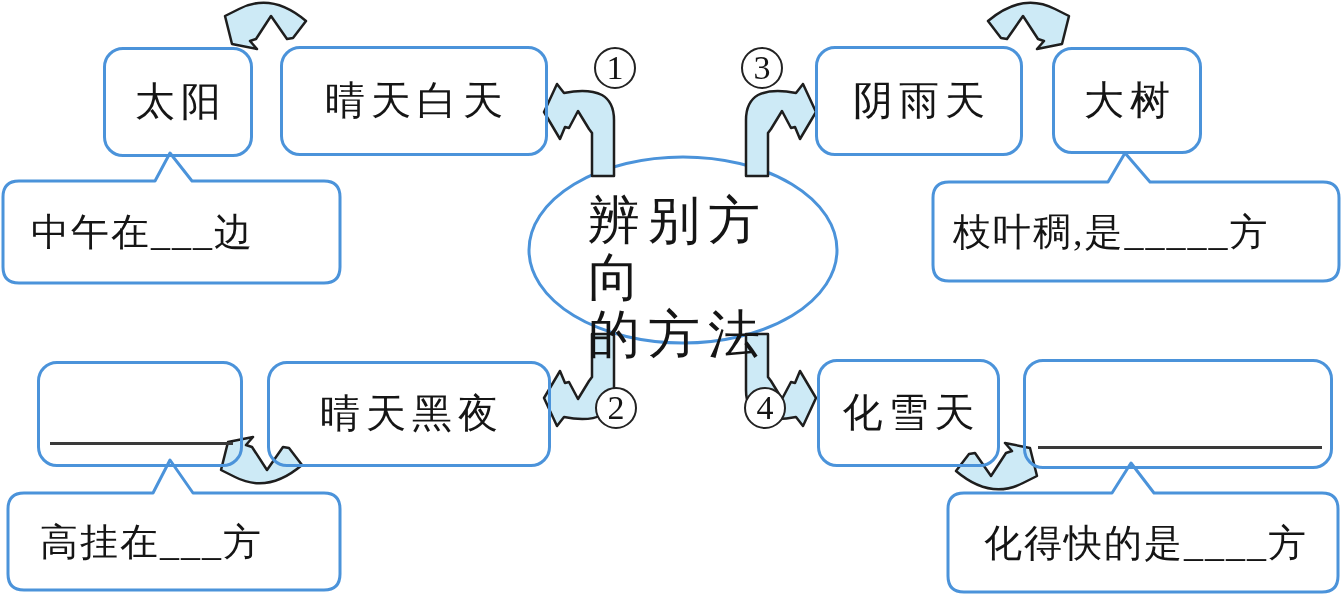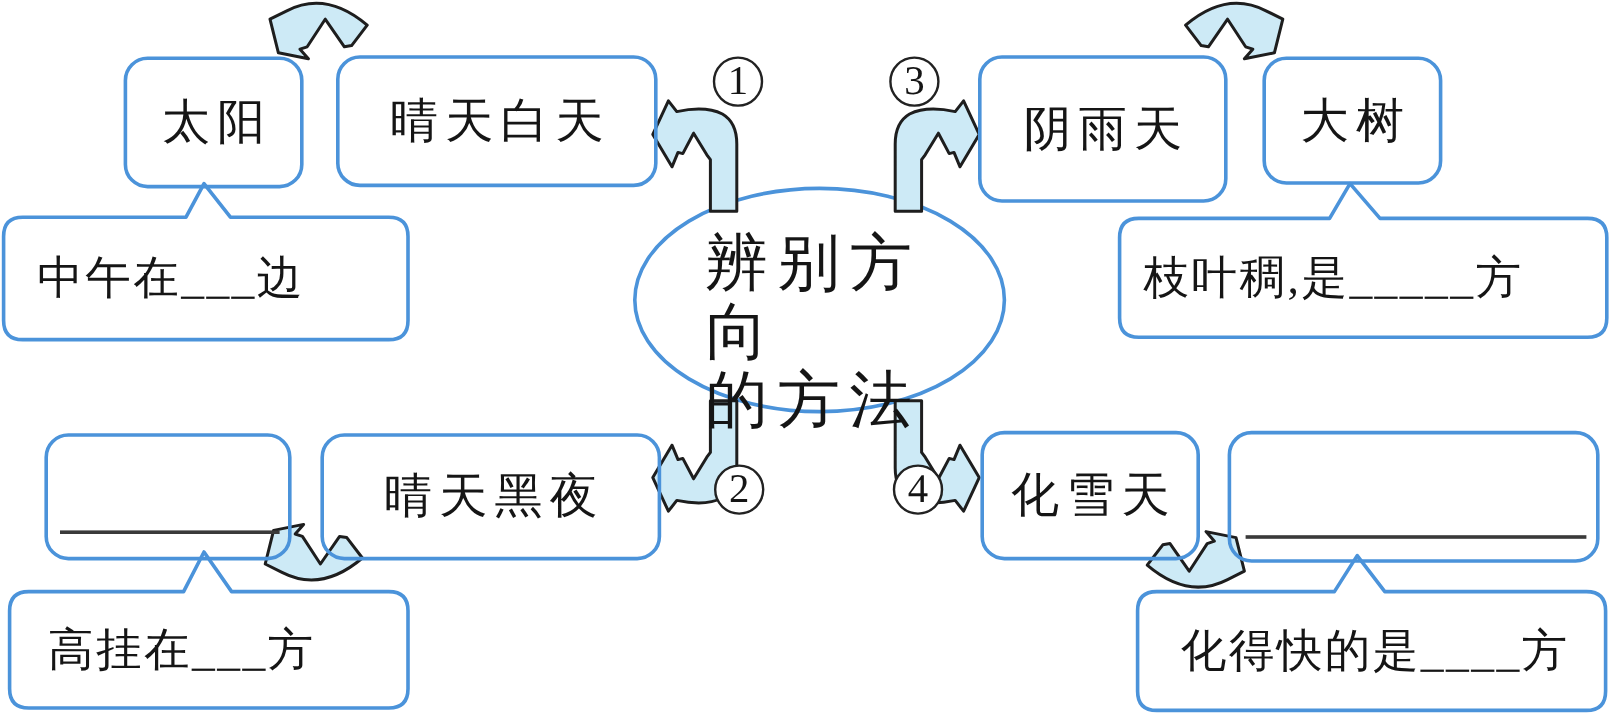--- a/index.html
+++ b/index.html
@@ -93,21 +93,21 @@
   <div class="num" style="left:741px;top:47px;">3</div>
   <div class="num" style="left:744px;top:387px;">4</div>
 
   <div class="box" style="left:103px;top:33px;width:150px;height:110px;">
     <span>太阳</span>
   </div>
   <div class="box" style="left:280px;top:32px;width:268px;height:110px;">
     <span>晴天白天</span>
   </div>
 
-  <div class="box" style="left:815px;top:32px;width:208px;height:123px;">
+  <div class="box" style="left:815px;top:32px;width:208px;height:110px;">
     <span>阴雨天</span>
   </div>
   <div class="box" style="left:1052px;top:33px;width:150px;height:107px;text-align:right;">
     <span>大树</span>
   </div>
 
   <div class="box" style="left:37px;top:347px;width:206px;height:106px;">
     <span></span>
     <div class="blank-line" style="left:10px;top:78px;width:183px;"></div>
   </div>

